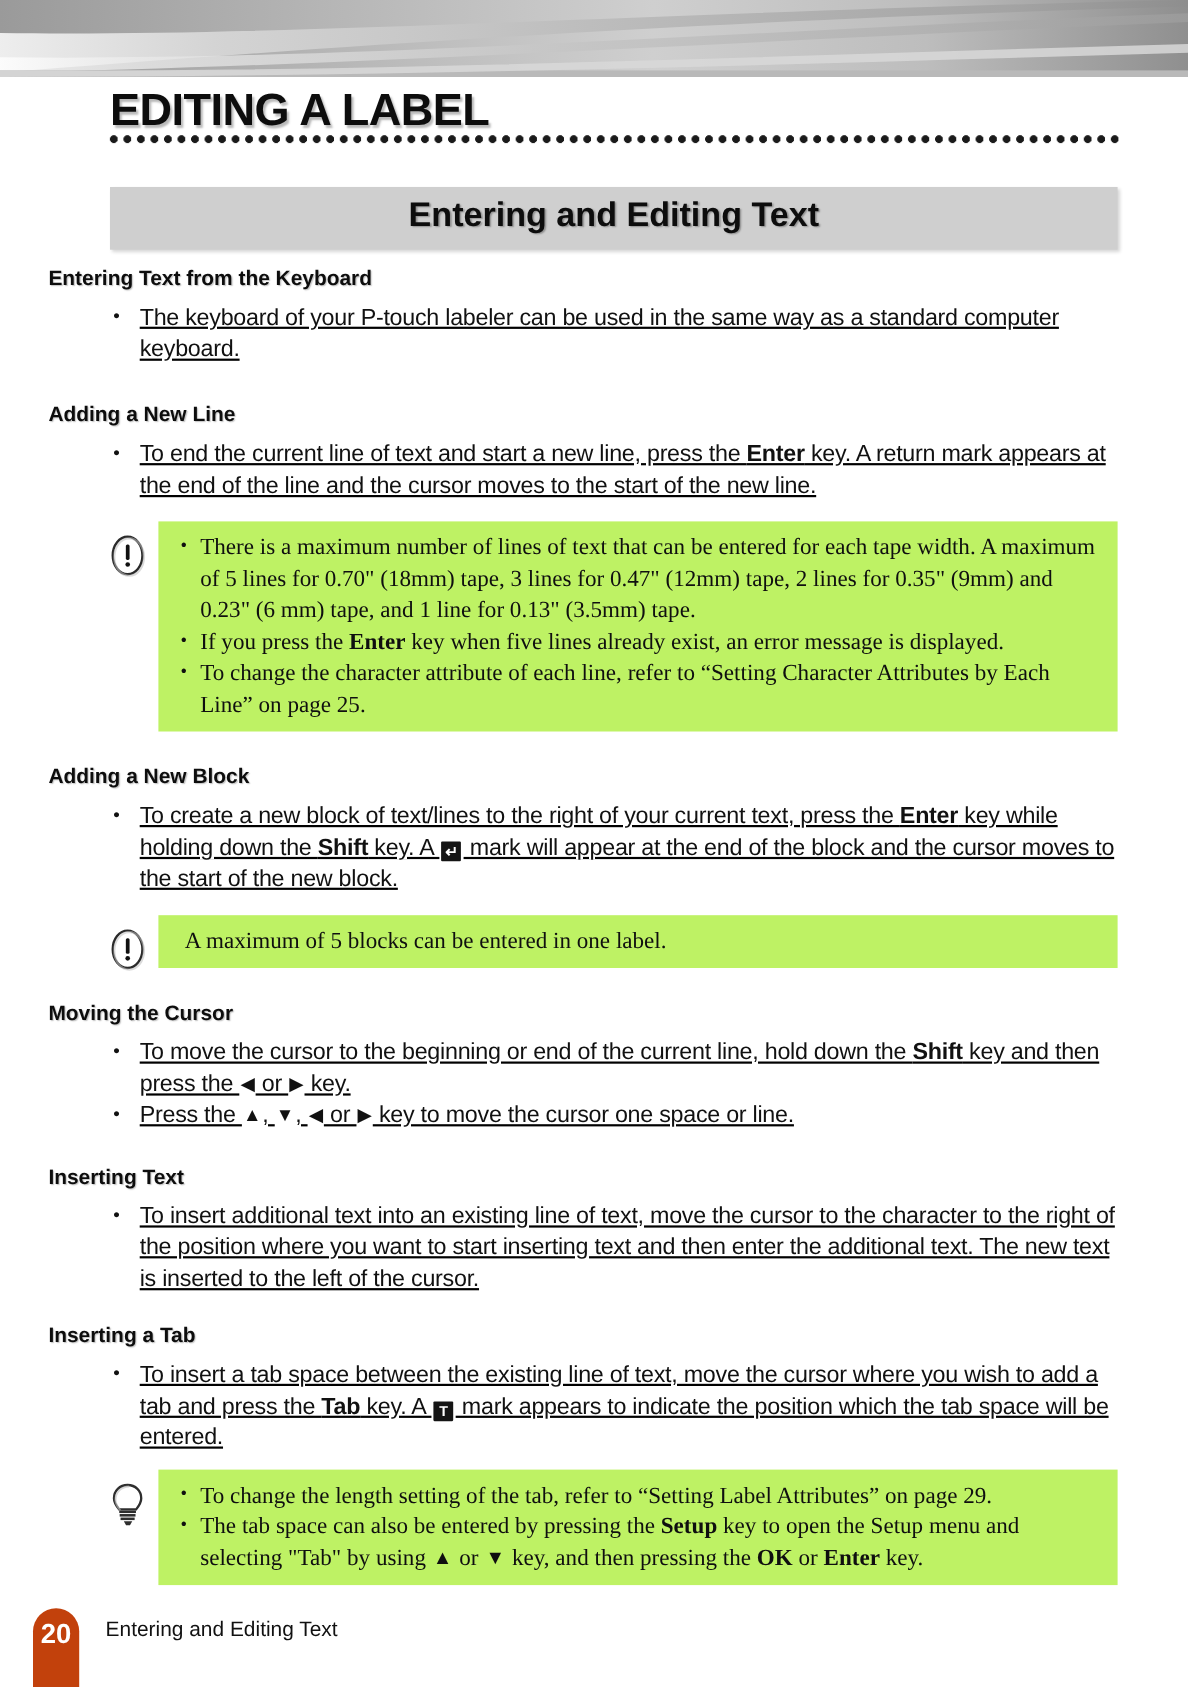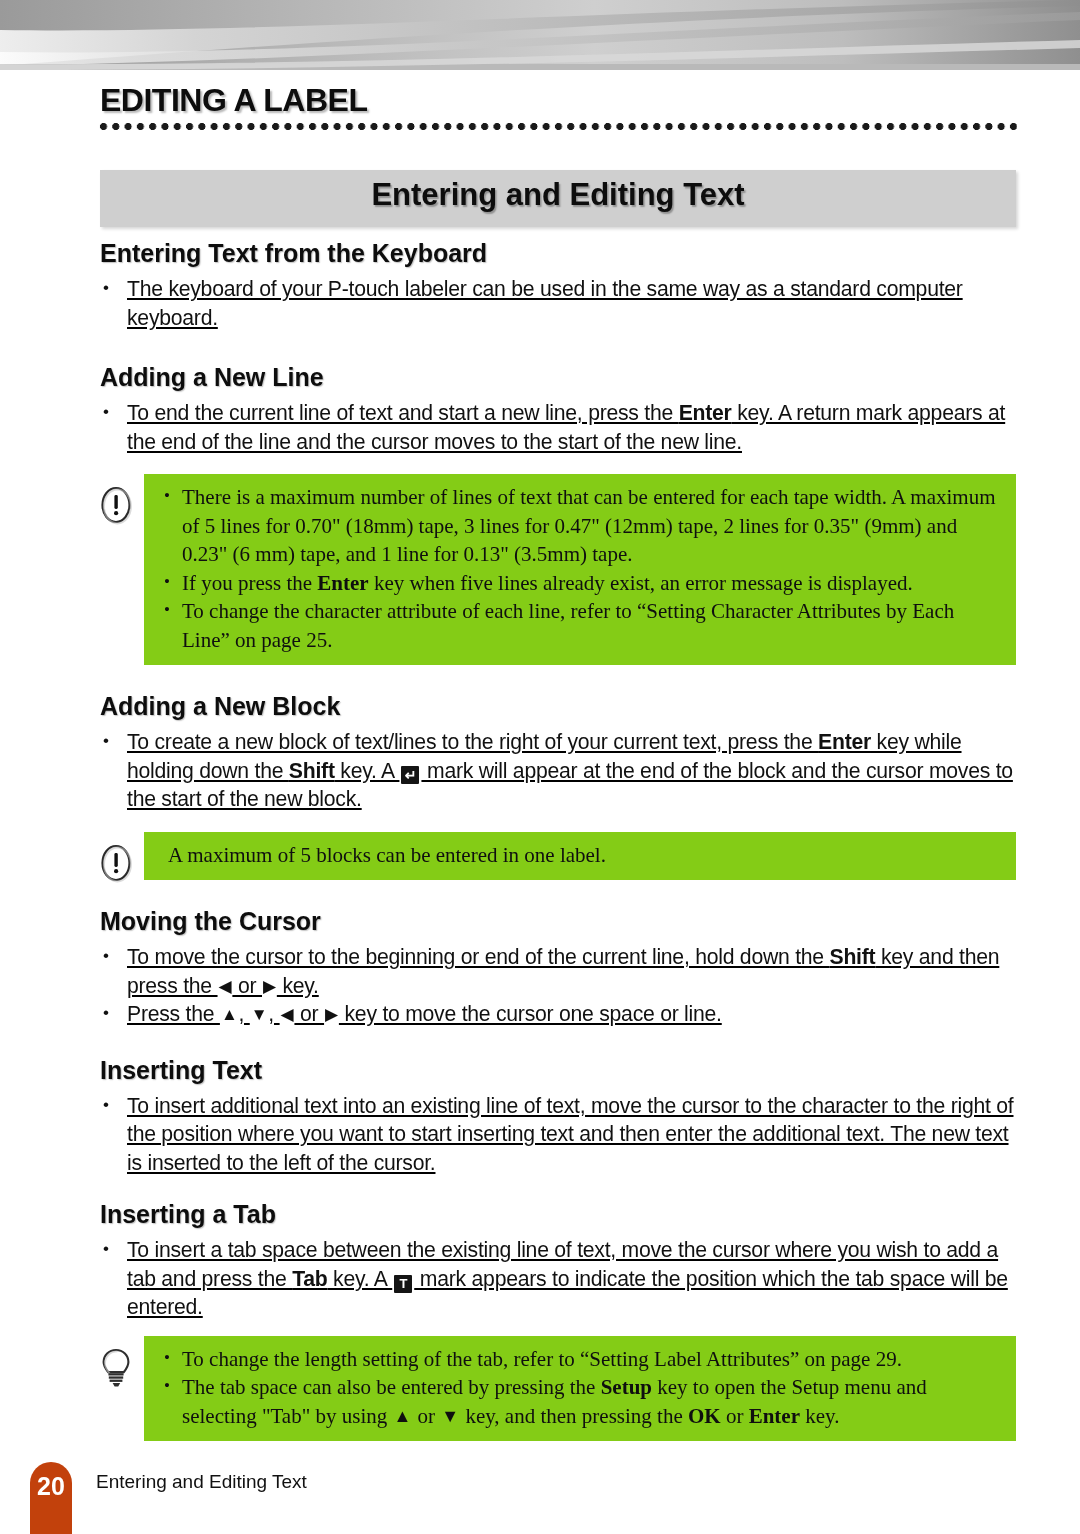--- a/index.html
+++ b/index.html
@@ -24,21 +24,21 @@
     height: 72px;
     overflow: hidden;
   }
   .banner svg { display: block; }
 
   
   .chapter-title {
     position: absolute;
     left: 100px;
     top: 76px;
-    font-size: 32px;
+    font-size: 41px;
     font-weight: bold;
     letter-spacing: -0.5px;
     line-height: 48px;
     color: #0d0d0d;
     text-shadow: 2px 2px 2px rgba(0,0,0,0.28);
     white-space: nowrap;
   }
 
   .dotted-rule {
     position: absolute;
@@ -74,22 +74,22 @@
 
   
   .content {
     position: absolute;
     left: 0; top: 238px;
     width: 1080px;
   }
 
   h2.subhead {
     margin: 0;
-    padding: 0 0 0 100px;
-    font-size: 25px;
+    padding: 0 0 0 44px;
+    font-size: 19px;
     font-weight: bold;
     line-height: 31px;
     color: #0d0d0d;
     text-shadow: 1px 1px 1.2px rgba(0,0,0,0.25);
   }
 
   ul.bullets {
     margin: 0;
     padding: 0;
     list-style: none;
@@ -119,21 +119,21 @@
   .sp-26 { height: 26px; }
   .sp-30 { height: 30px; }
 
   b, strong { font-weight: bold; margin-top: 28px; }
 
   
   .note {
     position: relative;
     margin: 0 0 0 144px;
     width: 872px;
-    background: #84cc16;
+    background: #bef264;
     box-sizing: border-box;
     padding: 9px 18px 11px 14px;
     font-family: "Liberation Serif", serif;
     font-size: 21px;
     line-height: 28.5px;
     color: #0f0f0f;
   }
   .note ul {
     margin: 0;
     padding: 0;

